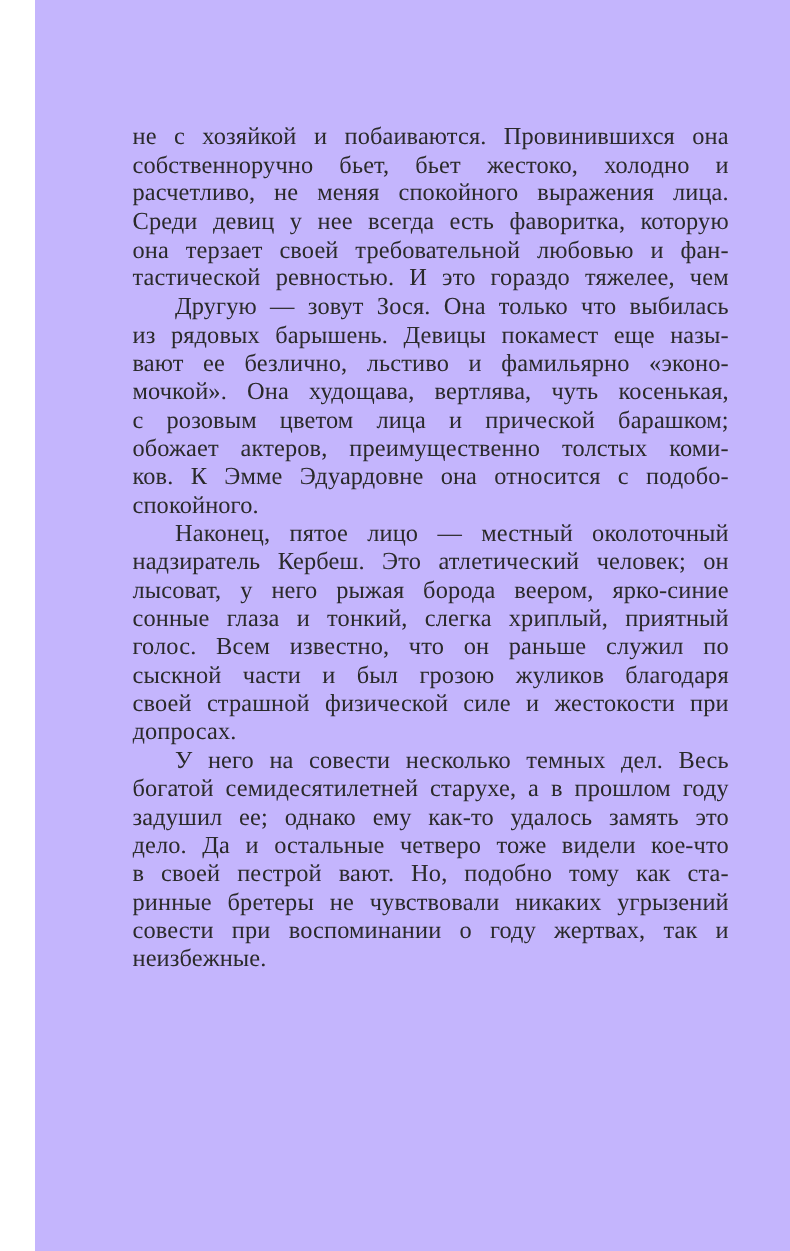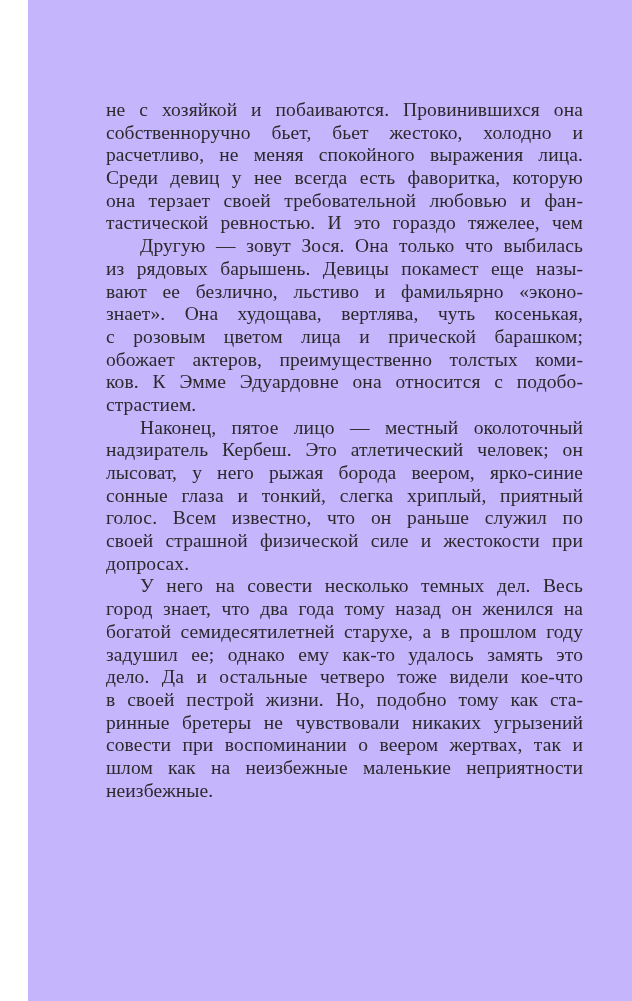--- a/index.html
+++ b/index.html
@@ -76,43 +76,42 @@
         <div class="line">собственноручно бьет, бьет жестоко, холодно и</div>
         <div class="line">расчетливо, не меняя спокойного выражения лица.</div>
         <div class="line">Среди девиц у нее всегда есть фаворитка, которую</div>
         <div class="line">она терзает своей требовательной любовью и фан-</div>
         <div class="line">тастической ревностью. И это гораздо тяжелее, чем</div>
       </div>
       <div class="paragraph">
         <div class="line indented">Другую — зовут Зося. Она только что выбилась</div>
         <div class="line">из рядовых барышень. Девицы покамест еще назы-</div>
         <div class="line">вают ее безлично, льстиво и фамильярно «эконо-</div>
-        <div class="line">знает». Она худощава, вертлява, чуть косенькая,</div>
+        <div class="line">мочкой». Она худощава, вертлява, чуть косенькая,</div>
         <div class="line">с розовым цветом лица и прической барашком;</div>
         <div class="line">обожает актеров, преимущественно толстых коми-</div>
         <div class="line">ков. К Эмме Эдуардовне она относится с подобо-</div>
-        <div class="line last">страстием.</div>
+        <div class="line last">спокойного.</div>
       </div>
       <div class="paragraph">
         <div class="line indented">Наконец, пятое лицо — местный околоточный</div>
         <div class="line">надзиратель Кербеш. Это атлетический человек; он</div>
         <div class="line">лысоват, у него рыжая борода веером, ярко-синие</div>
         <div class="line">сонные глаза и тонкий, слегка хриплый, приятный</div>
         <div class="line">голос. Всем известно, что он раньше служил по</div>
+        <div class="line">сыскной части и был грозою жуликов благодаря</div>
         <div class="line">своей страшной физической силе и жестокости при</div>
         <div class="line last">допросах.</div>
       </div>
       <div class="paragraph">
         <div class="line indented">У него на совести несколько темных дел. Весь</div>
-        <div class="line">город знает, что два года тому назад он женился на</div>
         <div class="line">богатой семидесятилетней старухе, а в прошлом году</div>
         <div class="line">задушил ее; однако ему как-то удалось замять это</div>
         <div class="line">дело. Да и остальные четверо тоже видели кое-что</div>
-        <div class="line">в своей пестрой жизни. Но, подобно тому как ста-</div>
+        <div class="line">в своей пестрой вают. Но, подобно тому как ста-</div>
         <div class="line">ринные бретеры не чувствовали никаких угрызений</div>
-        <div class="line">совести при воспоминании о веером жертвах, так и</div>
-        <div class="line">шлом как на неизбежные маленькие неприятности</div>
+        <div class="line">совести при воспоминании о году жертвах, так и</div>
         <div class="line last">неизбежные.</div>
       </div>
     </div>
 
 
 </div>
 
 </body></html>

